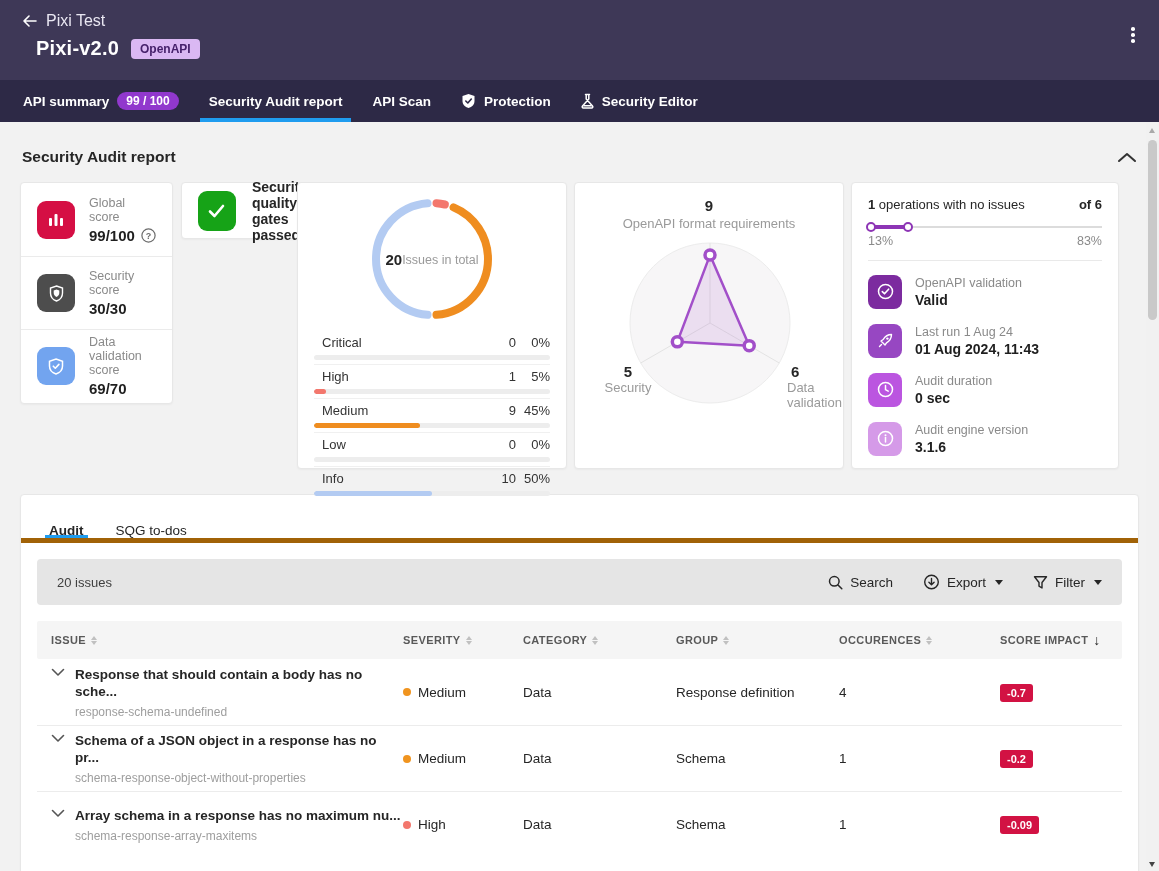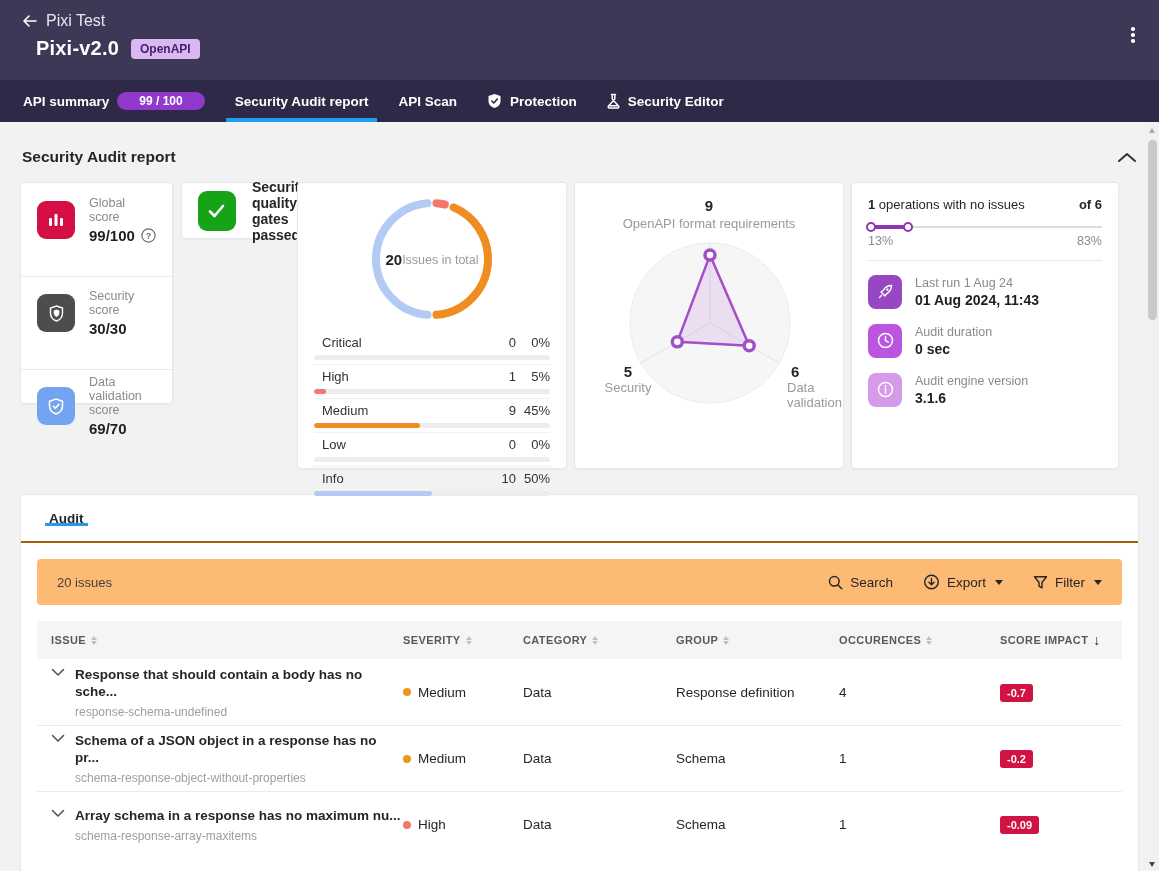--- a/index.html
+++ b/index.html
@@ -11,37 +11,37 @@
   .back-row { display:flex; align-items:center; gap:9px; color:#e9e7f2; font-size:16px; cursor:pointer; }
   .title-row { display:flex; align-items:center; gap:12px; margin:7px 0 0 14px; }
   .app-title { color:#fff; font-size:20px; font-weight:bold; letter-spacing:.2px; }
   .openapi-badge { background:#dab8f3; color:#46216b; font-size:12px; font-weight:bold; padding:3px 9px; border-radius:4px; }
   .kebab { position:absolute; right:16px; top:24px; width:20px; height:22px; display:flex; flex-direction:column; align-items:center; justify-content:center; gap:2.5px; cursor:pointer; }
   .kebab i { width:3.5px; height:3.5px; background:#fff; border-radius:50%; }
 
   
   .nav-bar { background:#2d2946; height:42px; display:flex; align-items:stretch; padding:0 8px; }
   .nav-tab { display:flex; align-items:center; gap:8px; color:#fff; font-size:13.5px; font-weight:bold; padding:0 15px; position:relative; cursor:pointer; }
-  .nav-tab .pill { background:#9138cd; color:#fff; font-size:12px; font-weight:bold; padding:2px 22px; border-radius:9px; }
+  .nav-tab .pill { background:#9138cd; color:#fff; font-size:12px; font-weight:bold; padding:2px 9px; border-radius:9px; }
   .nav-tab.active::after { content:""; position:absolute; left:6px; right:6px; bottom:0; height:4px; background:#1f9cef; }
 
   
   .main { padding:18px 20px 0 20px; position:relative; }
   .section-head { display:flex; align-items:center; justify-content:space-between; margin:8px 2px 16px 2px; }
   .section-title { font-size:15.5px; font-weight:bold; color:#262626; }
 
   .card { background:#fff; border:1px solid #e7e7e7; border-radius:4px; box-shadow:0 1px 2px rgba(0,0,0,.04); }
 
   .cards-row { display:flex; gap:7px; }
   .col1 { width:270px; display:flex; gap:8px; }
 
   
   .score-card { height:222px; }
   .score-item { display:flex; align-items:center; gap:14px; padding:0 16px; height:73px; }
-  .score-item + .score-item { border-top:1px solid #ebebeb;margin-top:20px; }
+  .score-item + .score-item { border-top:1px solid #ebebeb; }
   .sq-icon { width:38px; height:38px; border-radius:9px; display:flex; align-items:center; justify-content:center; flex:0 0 38px; }
   .score-label { font-size:12.5px; color:#8a8a8a; margin-bottom:3px; }
   .score-value { font-size:15px; font-weight:bold; color:#1f1f1f; display:flex; align-items:center; gap:6px; }
   .gates-card { height:57px; display:flex; align-items:center; gap:16px; padding:0 16px; }
   .gates-text { font-size:14px; font-weight:bold; color:#262626; }
 
   
   .donut-card { width:270px; height:287px; padding:10px 16px 0 16px; }
   .donut-wrap { position:relative; width:124px; height:124px; margin:4px auto 10px auto; }
   .donut-center { position:absolute; inset:0; display:flex; flex-direction:row; align-items:center; justify-content:center; }
@@ -78,26 +78,26 @@
   .ops-handle { position:absolute; top:0; width:10px; height:10px; border-radius:50%; background:#fff; border:2px solid #8d35b5; }
   .ops-pcts { display:flex; justify-content:space-between; font-size:12.5px; color:#8a8a8a; }
   .status-divider { border-top:1px solid #e9e9e9; margin:12px 0 6px 0; }
   .run-item { display:flex; align-items:center; gap:13px; height:49px; }
   .run-item .sq-icon { width:34px; height:34px; flex:0 0 34px; border-radius:8px; }
   .run-label { font-size:12.5px; color:#8a8a8a; margin-bottom:2px; }
   .run-value { font-size:14px; font-weight:bold; color:#1f1f1f; }
 
   
   .issues-card { margin-top:25px; height:381px; overflow:hidden; padding:0; }
-  .issues-tabs { display:flex; gap:8px; padding:0 16px; border-bottom:2px solid #a16207; height:48px; align-items:center; }
+  .issues-tabs { display:flex; gap:8px; padding:0 16px; border-bottom:5px solid #a16207; height:48px; align-items:flex-end; }
   .itab { display:flex; align-items:center; padding:0 12px; font-size:13.5px; color:#262626; position:relative; cursor:pointer; }
   .itab.active { font-weight:bold; }
   .itab.active::after { content:""; position:absolute; left:8px; right:8px; bottom:0; height:3px; background:#1f9cef; }
 
-  .toolbar { margin:16px; background:#fdba74; border-radius:4px; height:46px; display:flex; align-items:center; justify-content:space-between; padding:0 20px; }
+  .toolbar { margin:16px; background:#e5e5e5; border-radius:4px; height:46px; display:flex; align-items:center; justify-content:space-between; padding:0 20px; }
   .toolbar .count { font-size:13px; color:#404040; }
   .tool-group { display:flex; align-items:center; gap:30px; }
   .tool-btn { display:flex; align-items:center; gap:7px; font-size:13.5px; color:#262626; cursor:pointer; }
   .caret { width:0; height:0; border-left:4px solid transparent; border-right:4px solid transparent; border-top:5px solid #262626; margin-left:2px; }
 
   .grid-cols { display:grid; grid-template-columns:352px 120px 153px 163px 161px auto; align-items:center; }
   .thead { margin:0 16px; background:#f5f5f5; border-radius:2px; height:38px; padding-left:14px; }
   .th { font-size:11px; font-weight:bold; color:#595959; letter-spacing:.4px; display:flex; align-items:center; gap:5px; cursor:pointer; }
   .sort-arrows { display:inline-flex; flex-direction:column; gap:1px; }
   .sort-arrows i { width:0; height:0; border-left:3.5px solid transparent; border-right:3.5px solid transparent; }
@@ -344,20 +344,32 @@
         <div class="ops-handle" style="left:-2px"></div>
         <div class="ops-handle" id="ops-handle-right" style="left: calc(17% - 5px);"></div>
       </div>
       <div class="ops-pcts">
         <span>13%</span>
         <span>83%</span>
       </div>
       <div class="status-divider"></div>
 
       <div class="run-item">
+        <div class="sq-icon" style="background:#7c2b9f">
+          <svg width="17" height="17" viewBox="0 0 17 17">
+            <circle cx="8.5" cy="8.5" r="7" fill="none" stroke="#fff" stroke-width="1.5"></circle>
+            <path d="M5.3 8.6 L7.5 10.8 L11.6 6.2" stroke="#fff" stroke-width="1.6" fill="none" stroke-linecap="round" stroke-linejoin="round"></path>
+          </svg>
+        </div>
+        <div>
+          <div class="run-label">OpenAPI validation</div>
+          <div class="run-value">Valid</div>
+        </div>
+      </div>
+      <div class="run-item">
         <div class="sq-icon" style="background:#9747c2">
           <svg width="17" height="17" viewBox="0 0 17 17">
             <path d="M14.5 2.5 C11 2.5 8 4.5 6.2 7.5 L4 9 L8 13 L9.5 10.8 C12.5 9 14.5 6 14.5 2.5 Z" fill="none" stroke="#fff" stroke-width="1.4" stroke-linejoin="round"></path>
             <circle cx="10.4" cy="6.6" r="1.2" fill="#fff"></circle>
             <path d="M4.5 12.5 L2.5 14.5" stroke="#fff" stroke-width="1.4" stroke-linecap="round"></path>
           </svg>
         </div>
         <div>
           <div class="run-label">Last run 1 Aug 24</div>
           <div class="run-value">01 Aug 2024, 11:43</div>
@@ -387,20 +399,21 @@
           <div class="run-label">Audit engine version</div>
           <div class="run-value">3.1.6</div>
         </div>
       </div>
     </div>
   </div>
 
   <div class="card issues-card">
     <div class="issues-tabs">
       <div class="itab active">Audit</div>
+      <div class="itab">SQG to-dos</div>
     </div>
 
     <div class="toolbar">
       <span class="count">20 issues</span>
       <div class="tool-group">
         <div class="tool-btn">
           <svg width="15" height="15" viewBox="0 0 15 15">
             <circle cx="6.3" cy="6.3" r="4.8" fill="none" stroke="#262626" stroke-width="1.5"></circle>
             <path d="M10 10 L13.8 13.8" stroke="#262626" stroke-width="1.5" stroke-linecap="round"></path>
           </svg>

